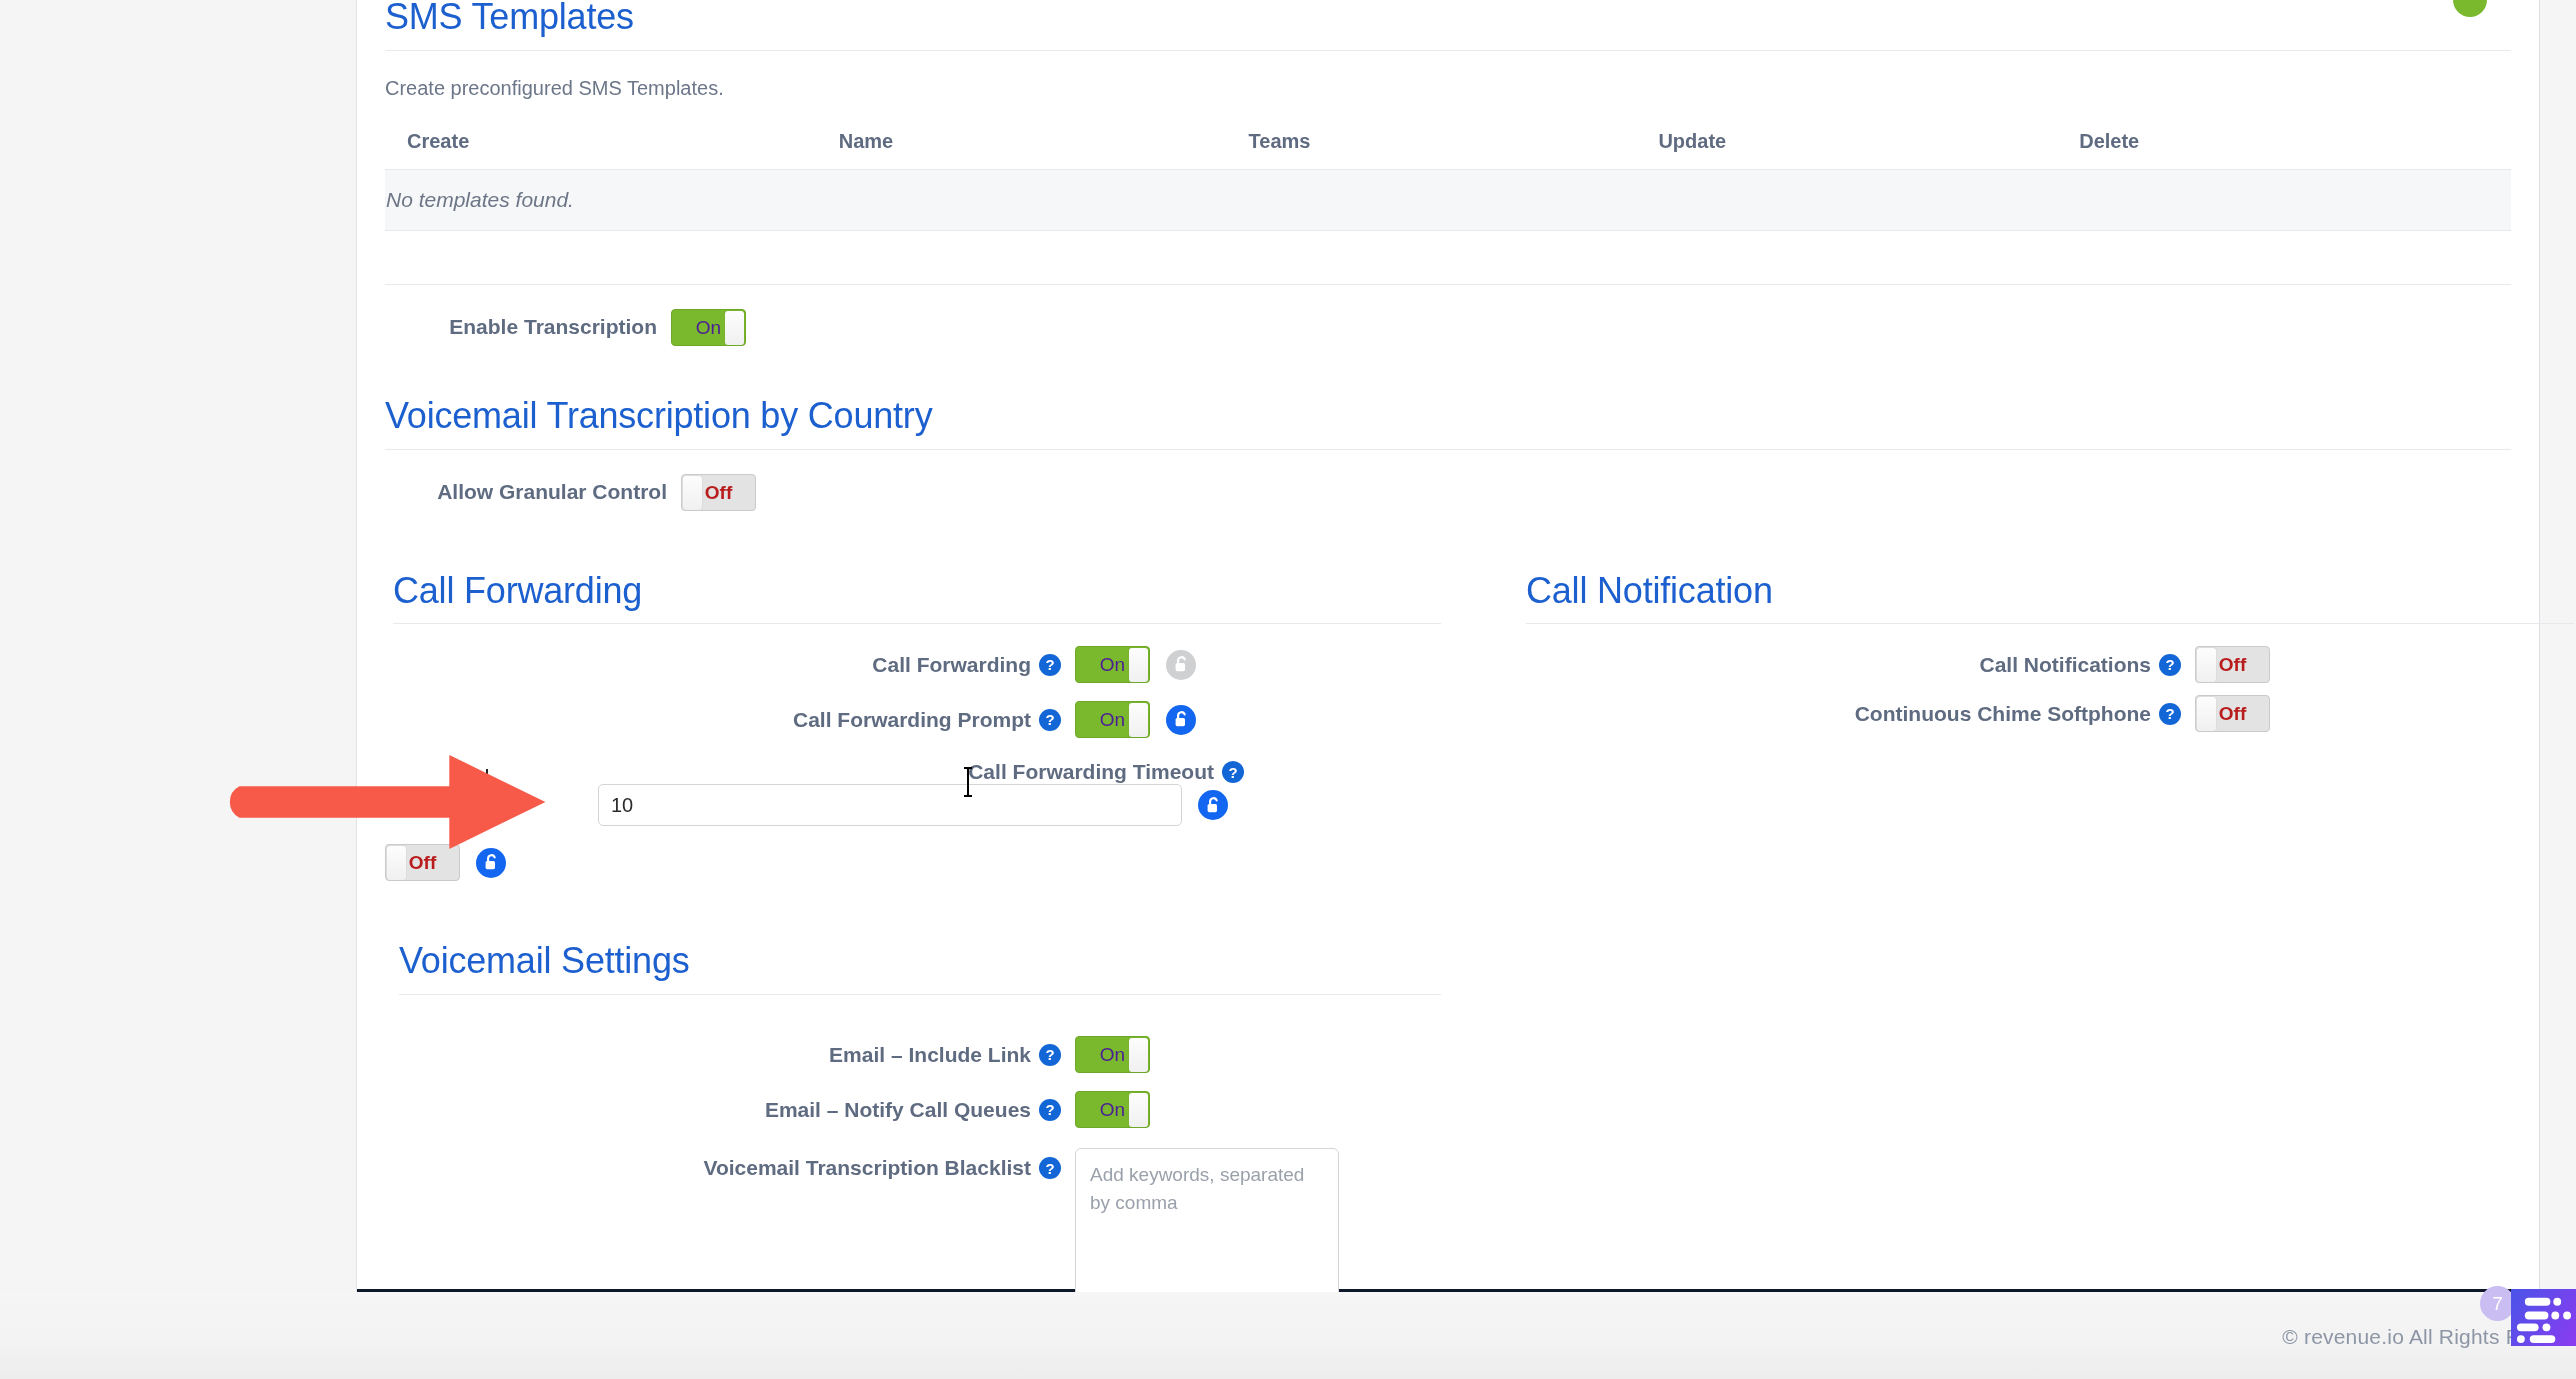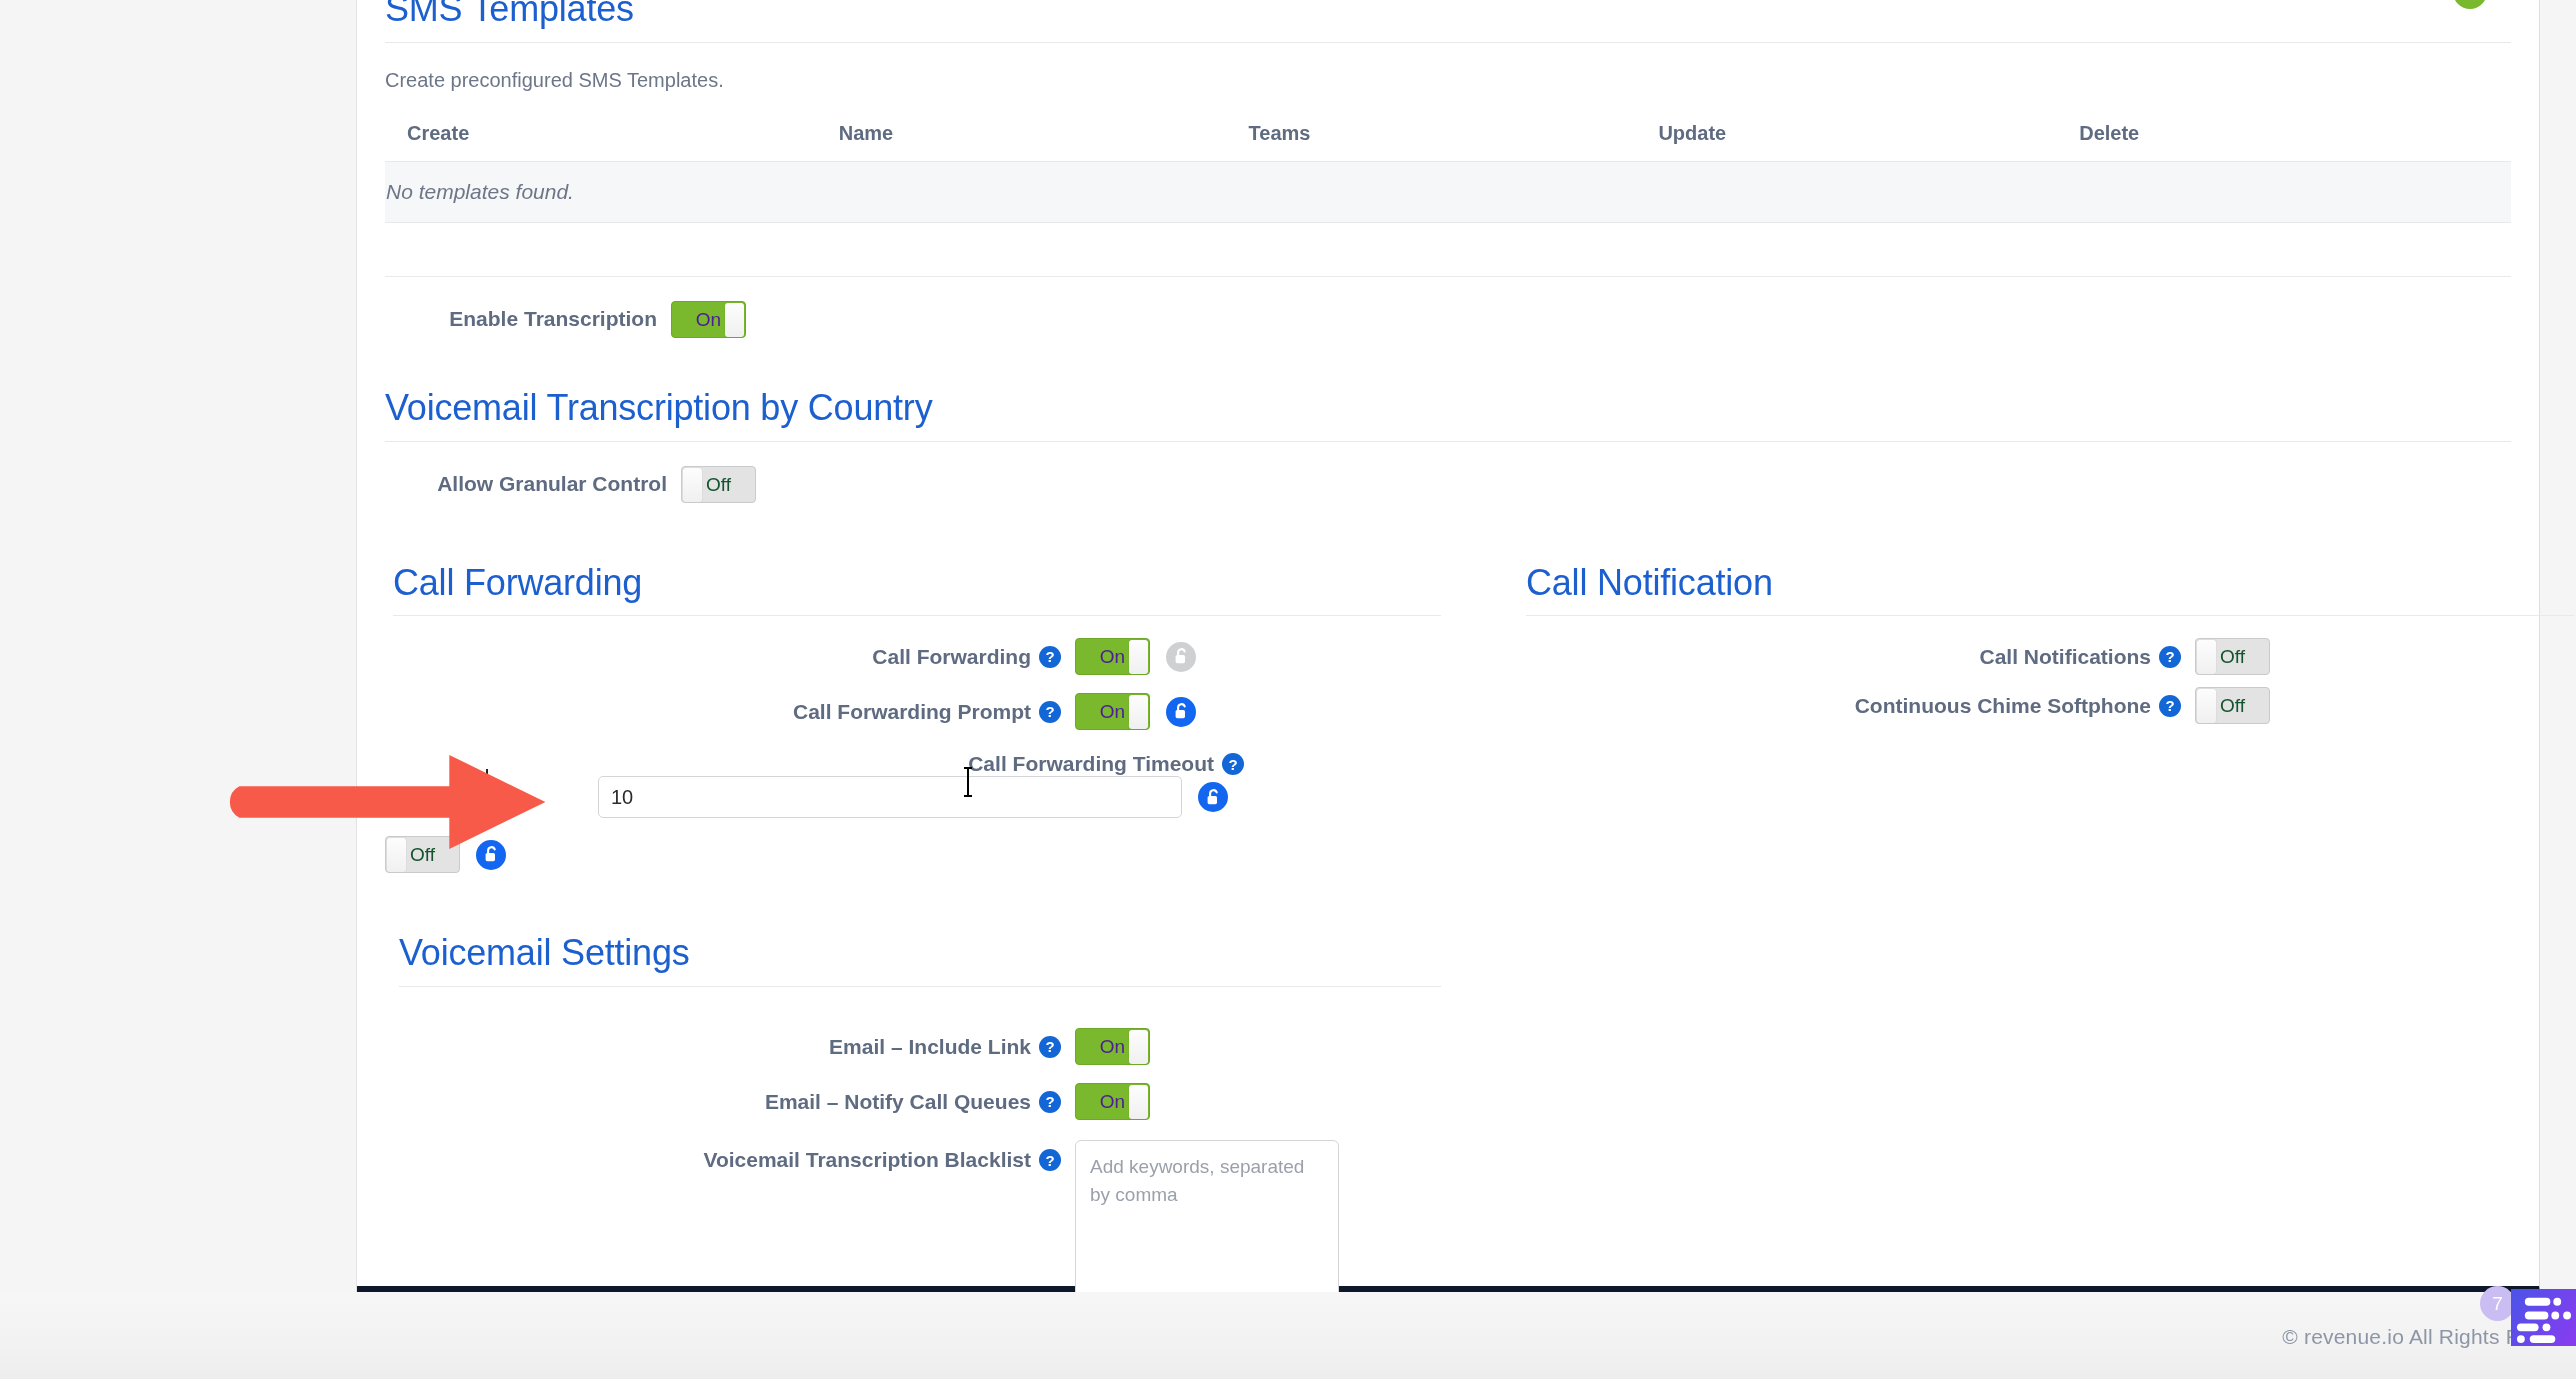--- a/index.html
+++ b/index.html
@@ -20,22 +20,22 @@
     position: absolute; left: 0; top: 0; width: 357px; height: 1380px;
     background: #f5f5f6;
     border-right: 1px solid #e2e3e5;
   }
 
   .card {
     position: absolute;
     left: 357px; top: 0; width: 2183px; height: 1292px;
     background: #ffffff;
     border-right: 1px solid #dddee1;
-    border-bottom: 6px solid #0f172a;
-    padding: 4px 28px;
+    border-bottom: 3px solid #0f172a;
+    padding: 12px 28px;
   }
 
   .right-gutter {
     position: absolute; left: 2540px; top: 0; width: 36px; height: 1380px;
     background: #f5f5f6;
   }
 
   .footer-strip {
     position: absolute; left: 0; top: 1292px; width: 2576px; height: 88px;
     background: linear-gradient(180deg,#f6f6f7 0%, #f2f2f3 60%, #ededee 100%);
@@ -102,21 +102,21 @@
   .toggle .knob {
     position: absolute; top: 1px; width: 19px; height: 34px;
     background: linear-gradient(180deg,#fdfdfd,#f0f0f1);
     border-radius: 3px;
     box-shadow: 0 0 1px rgba(0,0,0,.25);
   }
   .toggle.on  { background: #7ab92d; border-color: #6ea829; }
   .toggle.on  .lbl  { color: #4c1d95; }
   .toggle.on  .knob { right: 1px; }
   .toggle.off { background: #e3e3e4; border-color: #c9cacc; }
-  .toggle.off .lbl  { color: #14532d; }
+  .toggle.off .lbl  { color: #b91c1c; font-weight: bold; }
   .toggle.off .knob { left: 1px; }
 
   
   .two-col { display: flex; gap: 0; margin-top: 83px; }
   .col-half { width: 1084px; }
   .col-half.right { margin-left: 0; }
 
   .frow { display: flex; align-items: center; margin-top: 28px; }
   .frow .flabel {
     font-size: 21px; color: #5f6b80; font-weight: bold;

